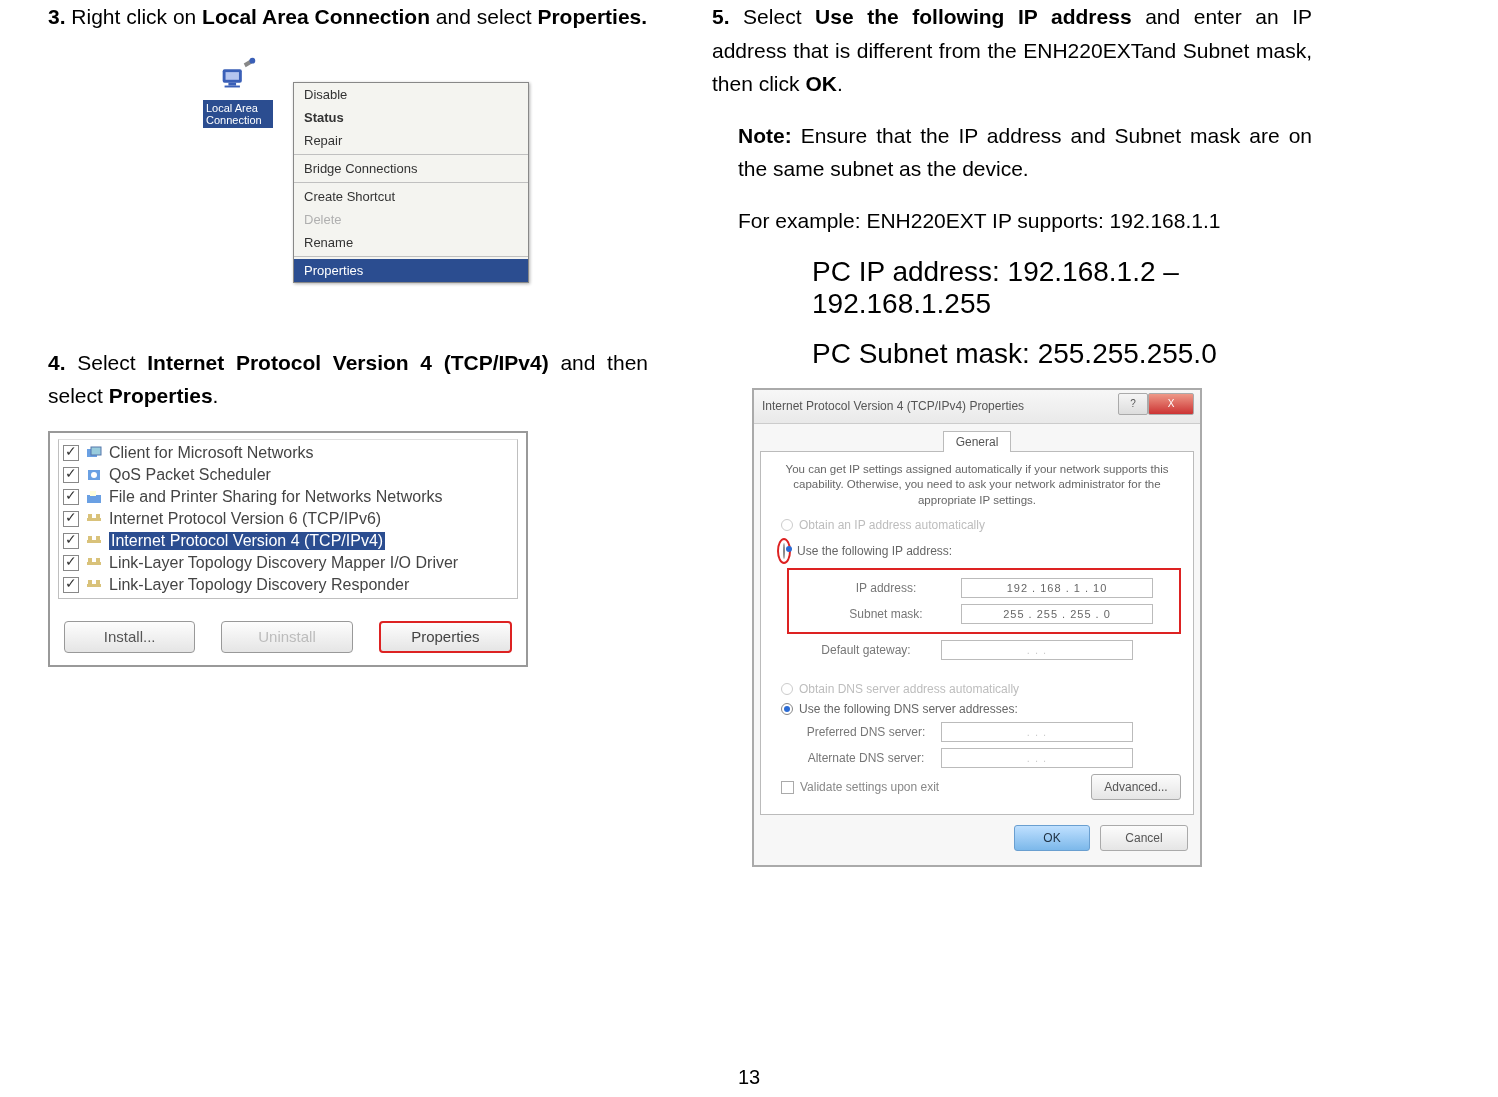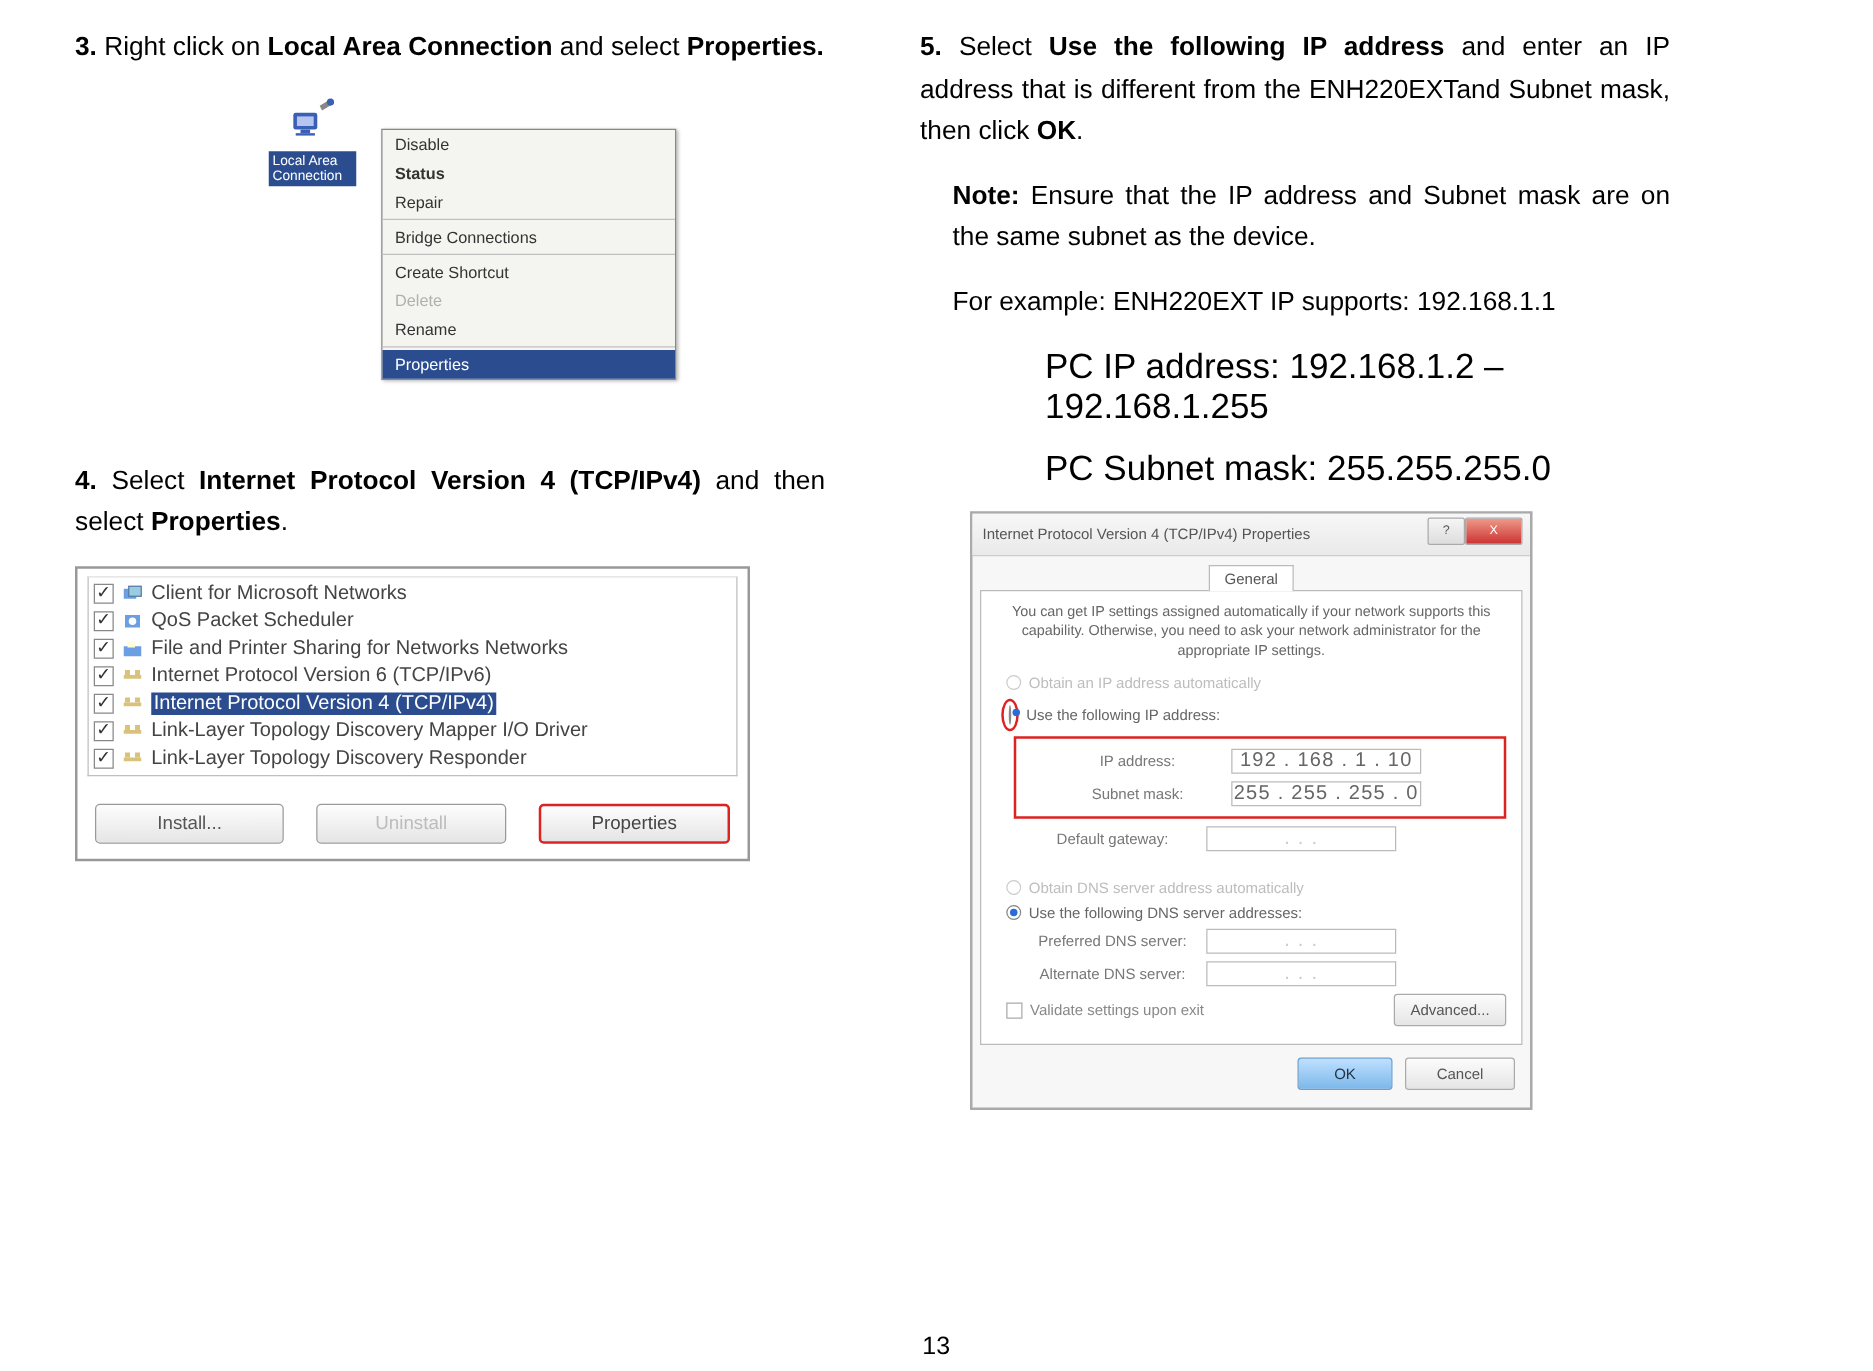--- a/index.html
+++ b/index.html
@@ -6,23 +6,22 @@
     body {
       font-family: Arial, sans-serif;
       background: #fff;
       width: 1498px;
       height: 1097px;
       position: relative;
       padding: 0;
     }
     .page-container {
       display: flex;
-      gap: 56px;
-      padding: 0 60px;
-      margin-top: 21px;
+      gap: 44px;
+      padding: 0 48px;
     }
     .left-col { width: 600px; }
     .right-col { width: 600px; margin-left: 20px; }
     .step-text {
       font-size: 21px;
       line-height: 1.6;
       margin-bottom: 18px;
       text-align: justify;
     }
     .step-num { font-weight: bold; }
@@ -71,21 +70,21 @@
     }
     .ctxmenu .item { padding: 4px 10px; border-bottom: none; }
     .ctxmenu .sep { height: 1px; background: #c0c0c0; margin: 2px 0; }
     .ctxmenu .disabled { color: #b0b0b0; }
     .ctxmenu .bolditem { font-weight: bold; }
     .ctxmenu .selected { background: #2b4d90; color: #fff; }
 
     
     .fig2 {
       border: 2px solid #999;
-      width: 540px;
+      width: 480px;
       background: #fff;
     }
     .fig2-list {
       margin: 6px 8px 14px 8px;
       border: 1px solid #bfbfbf;
       border-top: 1px solid #e0e0e0;
       background: #fff;
       padding: 2px 0;
     }
     .fig2-row {
@@ -217,23 +216,23 @@
     .radio-row.disabled { color:#bdbdbd; }
     .radio-row.disabled .radio { border-color:#ccc; }
     .red-circ { border:2px solid #d22; border-radius:50%; padding:4px; margin-left:-4px; }
     .fieldrow {
       display:flex; align-items:center;
       margin: 6px 0 6px 18px;
       font-size: 12px;
     }
     .fieldrow .lbl { width: 150px; color:#777; }
     .ipbox {
-      width: 152px; height: 20px;
+      width: 192px; height: 20px;
       border:1px solid #bbb;
-      font-size:16px; color:#666;
+      font-size:11px; color:#666;
       display:flex; align-items:center; justify-content:center;
       letter-spacing: 1px;
       background:#fff;
     }
     .ipbox.empty { color:#ccc; }
     .redgroup { border:2px solid #d22; padding: 2px 4px; margin-left:14px; }
     .chkrow {
       display:flex; align-items:center;
       margin: 12px 0 0 8px; gap:6px;
       font-size:12px; color:#888;

